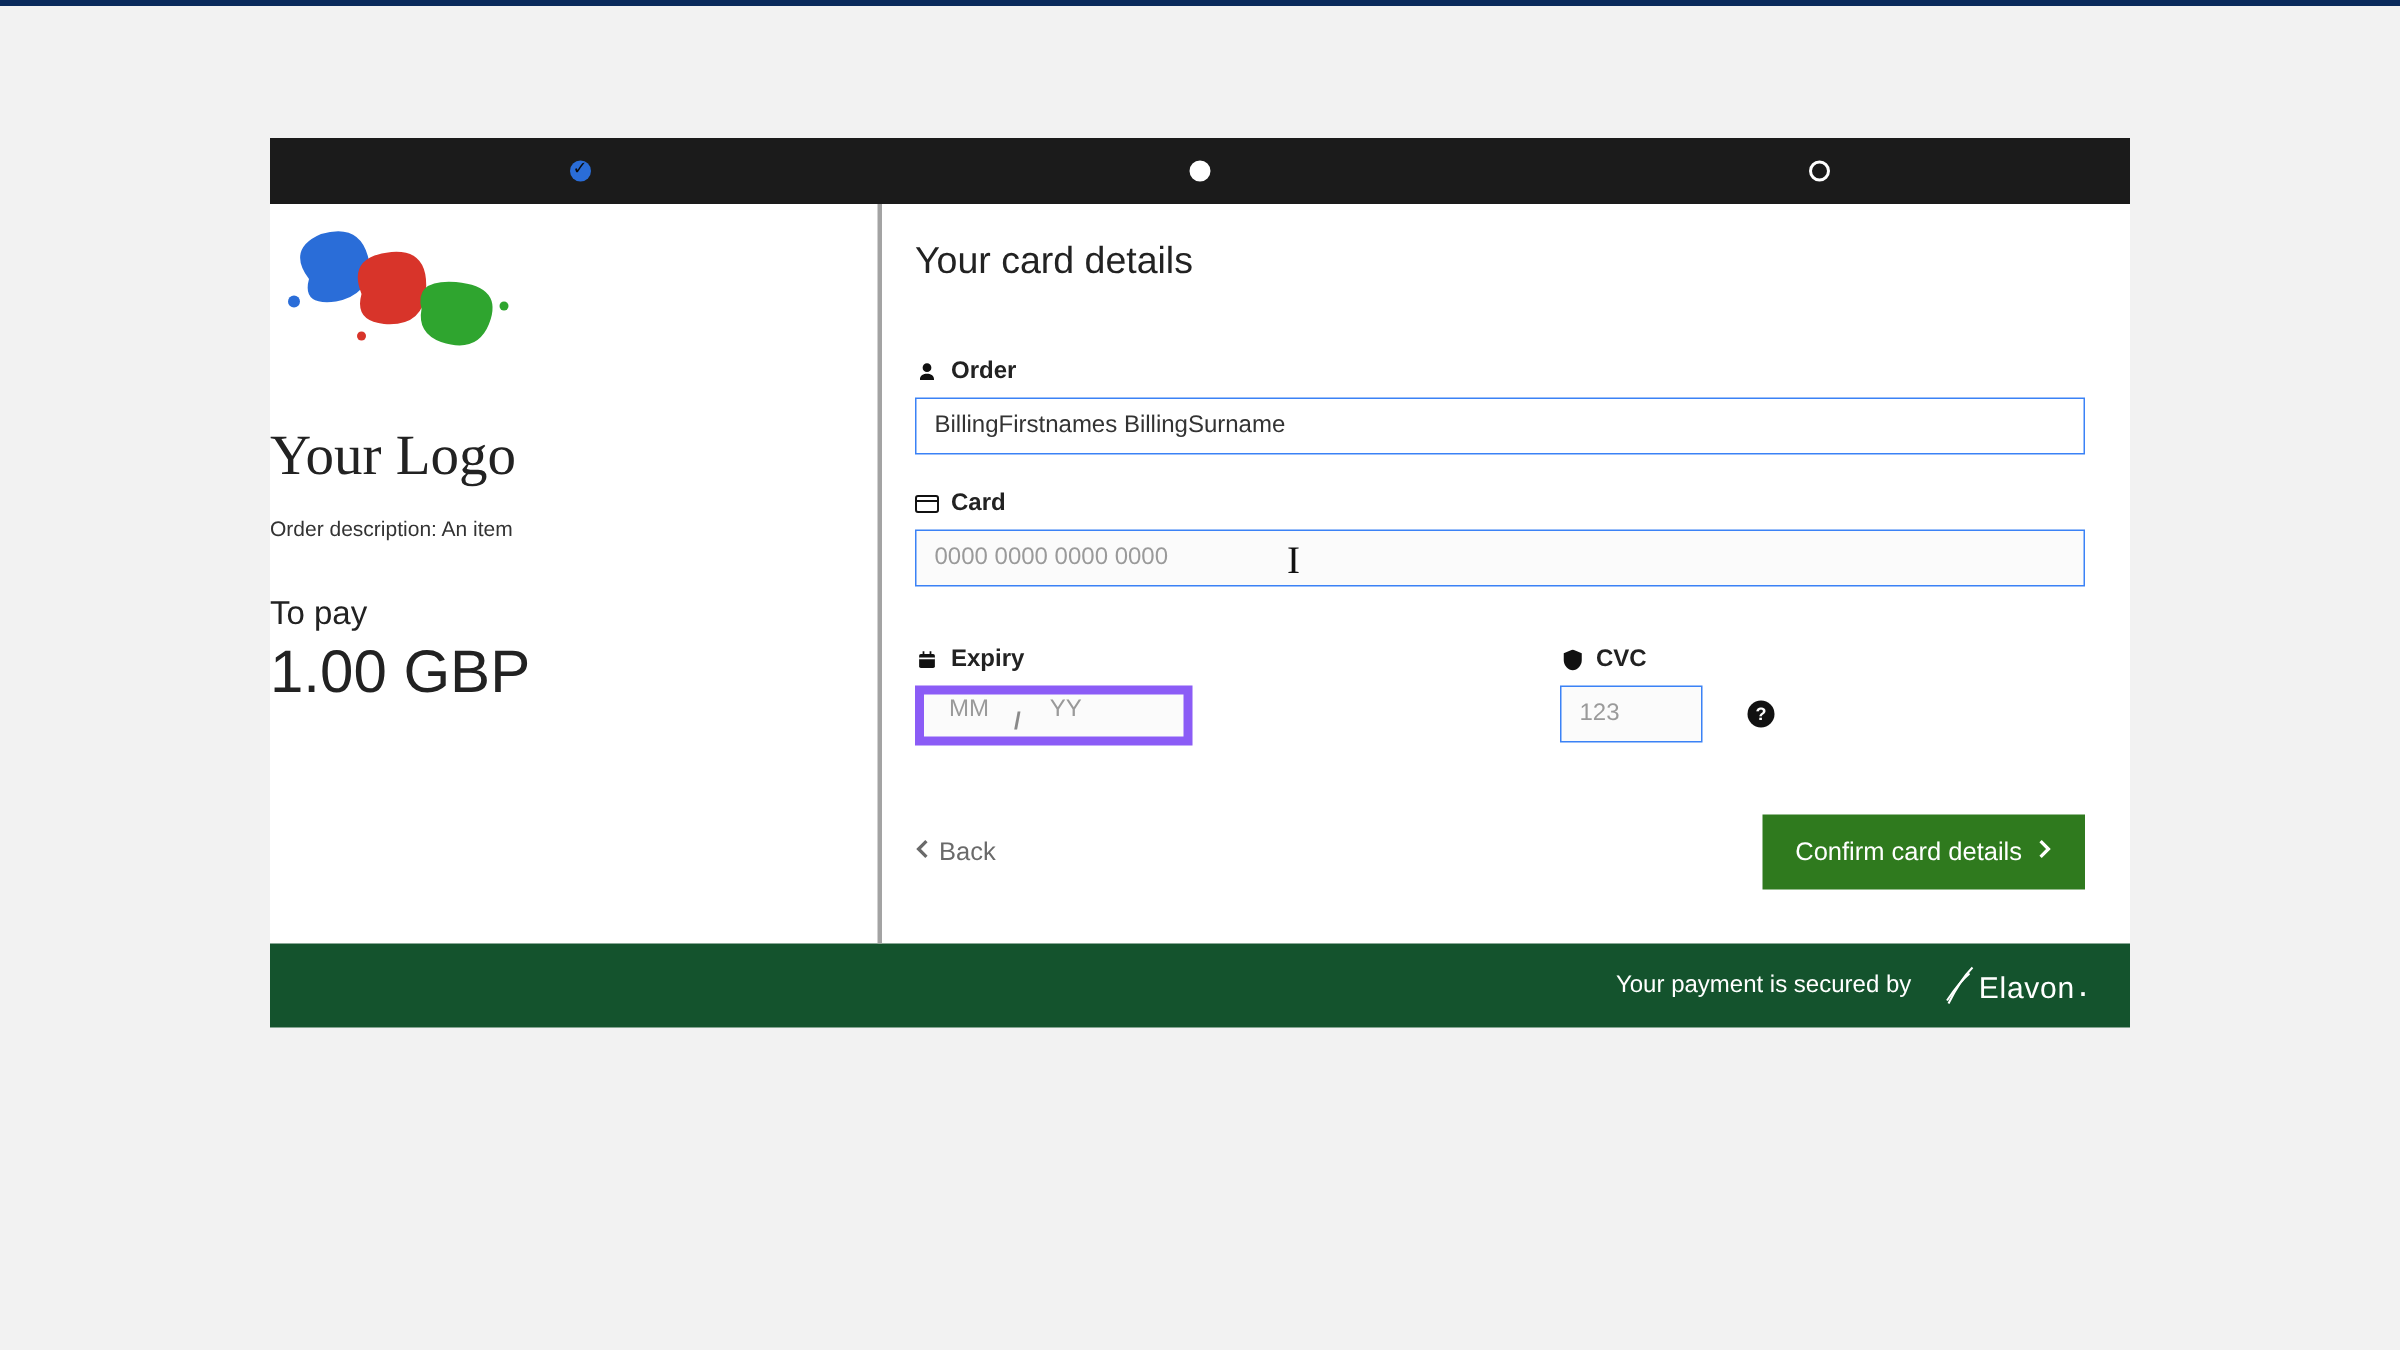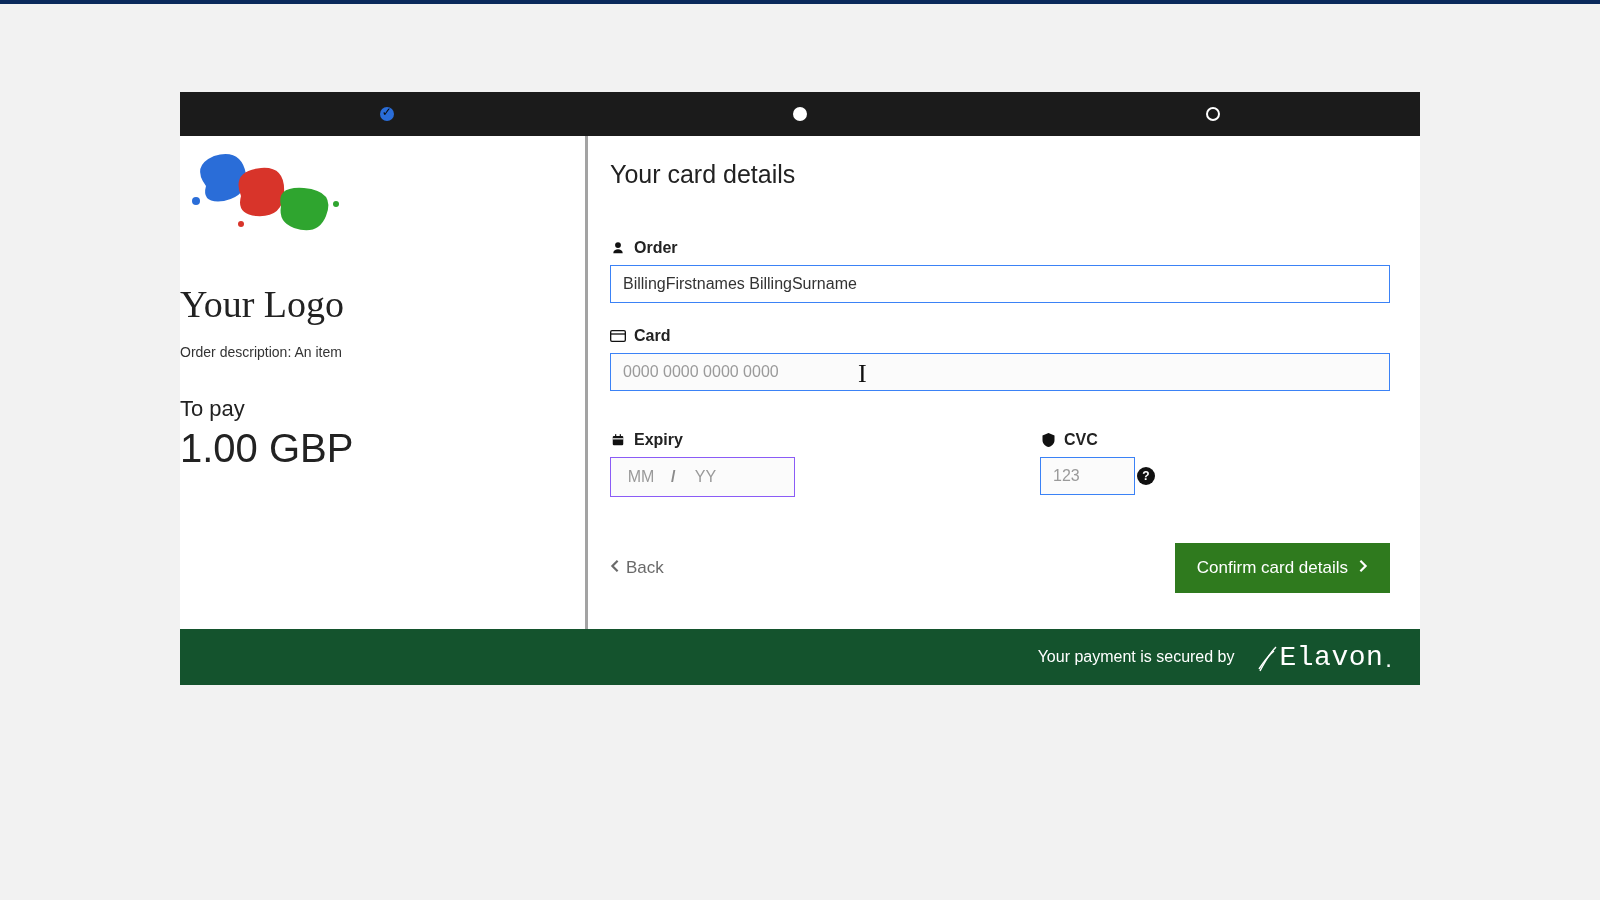--- a/index.html
+++ b/index.html
@@ -99,32 +99,32 @@
 
   .row2 {
     display: flex;
     gap: 40px;
     margin-top: 40px;
   }
   .col-expiry { flex: 0 0 390px; }
   .col-cvc { flex: 0 0 350px; margin-left: auto; }
 
   .expiry-box {
-    display: flex; align-items: center;
-    border: 1px solid #8b5cf6;
+    display: flex; align-items: flex-end;
+    border: 6px solid #8b5cf6;
     height: 40px; width: 185px;
     background: #fbfbfb;
   }
   .expiry-box input {
     border: none; width: 60px; height: 36px; text-align: center;
     background: transparent; font-size: 16px;
   }
   .expiry-sep { color: #8a8a8a; font-weight: 700; }
 
-  .cvc-row { display: flex; align-items: center; gap: 2px; }
+  .cvc-row { display: flex; align-items: center; gap: 30px; }
   .cvc-row input { width: 95px; background: #fbfbfb; }
   .help-dot {
     width: 18px; height: 18px; border-radius: 50%;
     background: #111; color: #fff; font-size: 12px; font-weight: 700;
     display: flex; align-items: center; justify-content: center;
     cursor: pointer;
   }
 
   .actions {
     display: flex; align-items: center; justify-content: space-between;
@@ -143,21 +143,21 @@
   .footer {
     height: 56px;
     background: #14532d;
     color: #fff;
     display: flex; align-items: center; justify-content: flex-end;
     padding: 0 28px;
     font-size: 16px;
     gap: 23px;
   }
   .elavon-brand { display: flex; align-items: flex-end; gap: 2px; }
-  .elavon-brand .txt { font-size: 28px; font-weight: 400; letter-spacing: 0.5px; font-family: Liberation Mono, monospace; }
+  .elavon-brand .txt { font-size: 20px; font-weight: 400; letter-spacing: 0.5px; font-family: Liberation Sans, sans-serif; }
   .elavon-brand .dot { font-size: 24px; }
 </style>
 </head>
 <body>
 
 <div class="page">
 
   <div class="progress">
     <div class="step done"></div>
     <div class="step current"></div>

